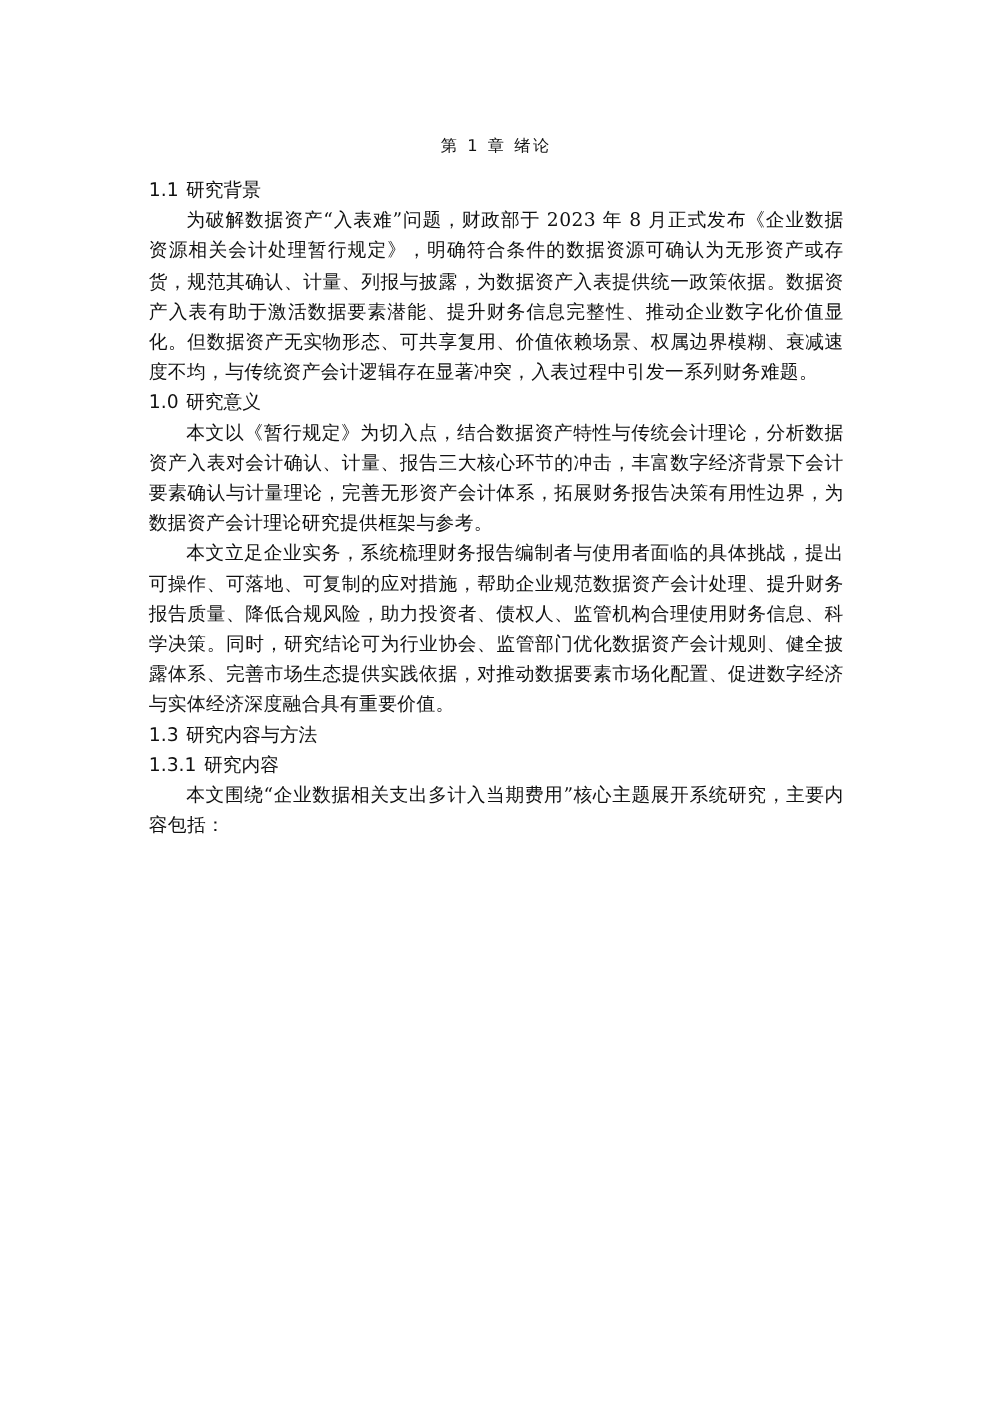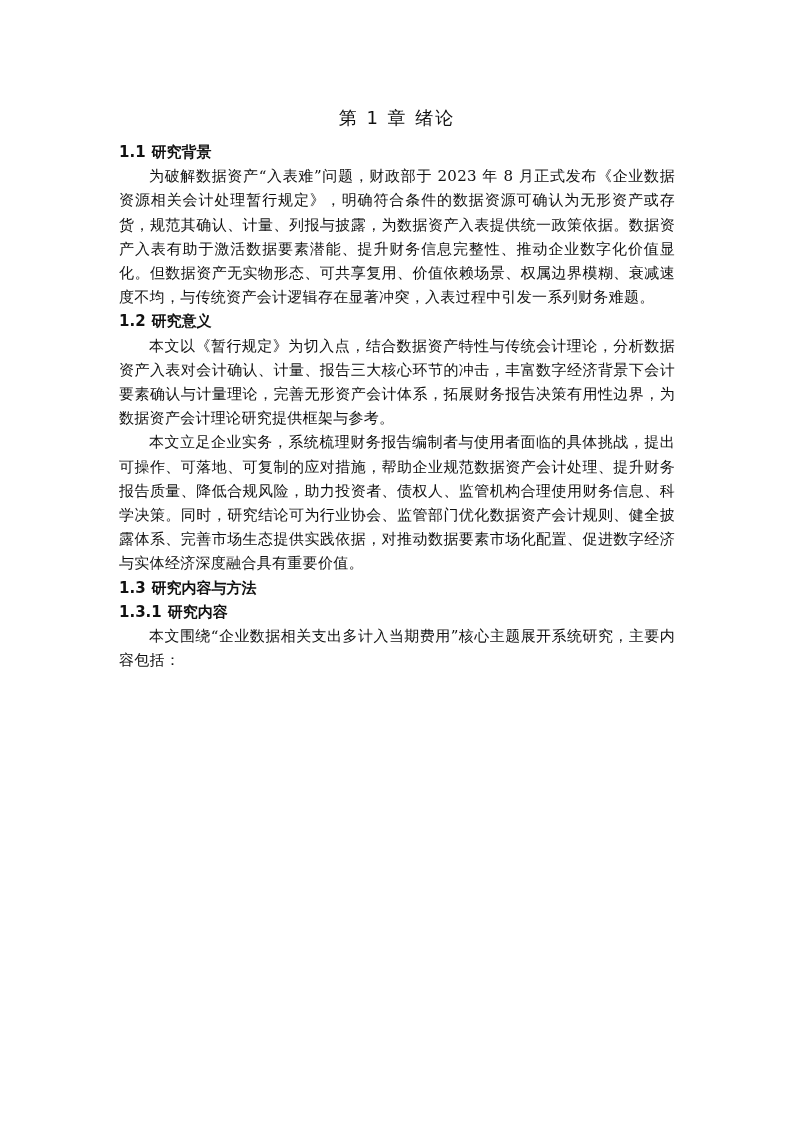--- a/index.html
+++ b/index.html
@@ -3,40 +3,40 @@
 <meta charset="utf-8">
 <style>
   html, body { margin: 0; padding: 0; background: #ffffff; }
   body { width: 793px; height: 1122px; position: relative; overflow: hidden; }
   .page {
     position: absolute; left: 119px; top: 104px; width: 556px;
     font-family: "DejaVu Serif", "Liberation Serif", serif;
     color: #111111; font-size: 15px; line-height: 24.2px;
   }
   .title {
-    text-align: center; font-size: 18px; line-height: 28px;
+    text-align: center; font-size: 13px; line-height: 28px;
     margin: 0 0 8px 0; letter-spacing: 2px;
     font-family: "DejaVu Sans", "Liberation Sans", sans-serif; font-weight: normal;
   }
   .h2, .h3 {
     font-family: "DejaVu Sans", "Liberation Sans", sans-serif;
-    font-size: 15px; line-height: 24.2px; margin: 0; font-weight: bold;
+    font-size: 15px; line-height: 24.2px; margin: 0; font-weight: normal;
   }
   .h2 .num, .h3 .num { margin-right: 6px; }
   .para { margin: 0; text-indent: 30px; text-align: justify; letter-spacing: 0.3px; }
 </style>
 </head>
 <body>
 
 <div class="page">
   <h1 class="title">第 1 章 绪论</h1>
 
   <div class="h2"><span class="num">1.1</span><span>研究背景</span></div>
   <p class="para">为破解数据资产“入表难”问题，财政部于 2023 年 8 月正式发布《企业数据资源相关会计处理暂行规定》，明确符合条件的数据资源可确认为无形资产或存货，规范其确认、计量、列报与披露，为数据资产入表提供统一政策依据。数据资产入表有助于激活数据要素潜能、提升财务信息完整性、推动企业数字化价值显化。但数据资产无实物形态、可共享复用、价值依赖场景、权属边界模糊、衰减速度不均，与传统资产会计逻辑存在显著冲突，入表过程中引发一系列财务难题。</p>
 
-  <div class="h2"><span class="num">1.2</span><span>研究意义</span></div>
+  <div class="h2"><span class="num">1.0</span><span>研究意义</span></div>
   <p class="para">本文以《暂行规定》为切入点，结合数据资产特性与传统会计理论，分析数据资产入表对会计确认、计量、报告三大核心环节的冲击，丰富数字经济背景下会计要素确认与计量理论，完善无形资产会计体系，拓展财务报告决策有用性边界，为数据资产会计理论研究提供框架与参考。</p>
   <p class="para">本文立足企业实务，系统梳理财务报告编制者与使用者面临的具体挑战，提出可操作、可落地、可复制的应对措施，帮助企业规范数据资产会计处理、提升财务报告质量、降低合规风险，助力投资者、债权人、监管机构合理使用财务信息、科学决策。同时，研究结论可为行业协会、监管部门优化数据资产会计规则、健全披露体系、完善市场生态提供实践依据，对推动数据要素市场化配置、促进数字经济与实体经济深度融合具有重要价值。</p>
 
   <div class="h2"><span class="num">1.3</span><span>研究内容与方法</span></div>
   <div class="h3"><span class="num">1.3.1</span><span>研究内容</span></div>
   <p class="para">本文围绕“企业数据相关支出多计入当期费用”核心主题展开系统研究，主要内容包括：</p>
 </div>
 
 </body></html>

